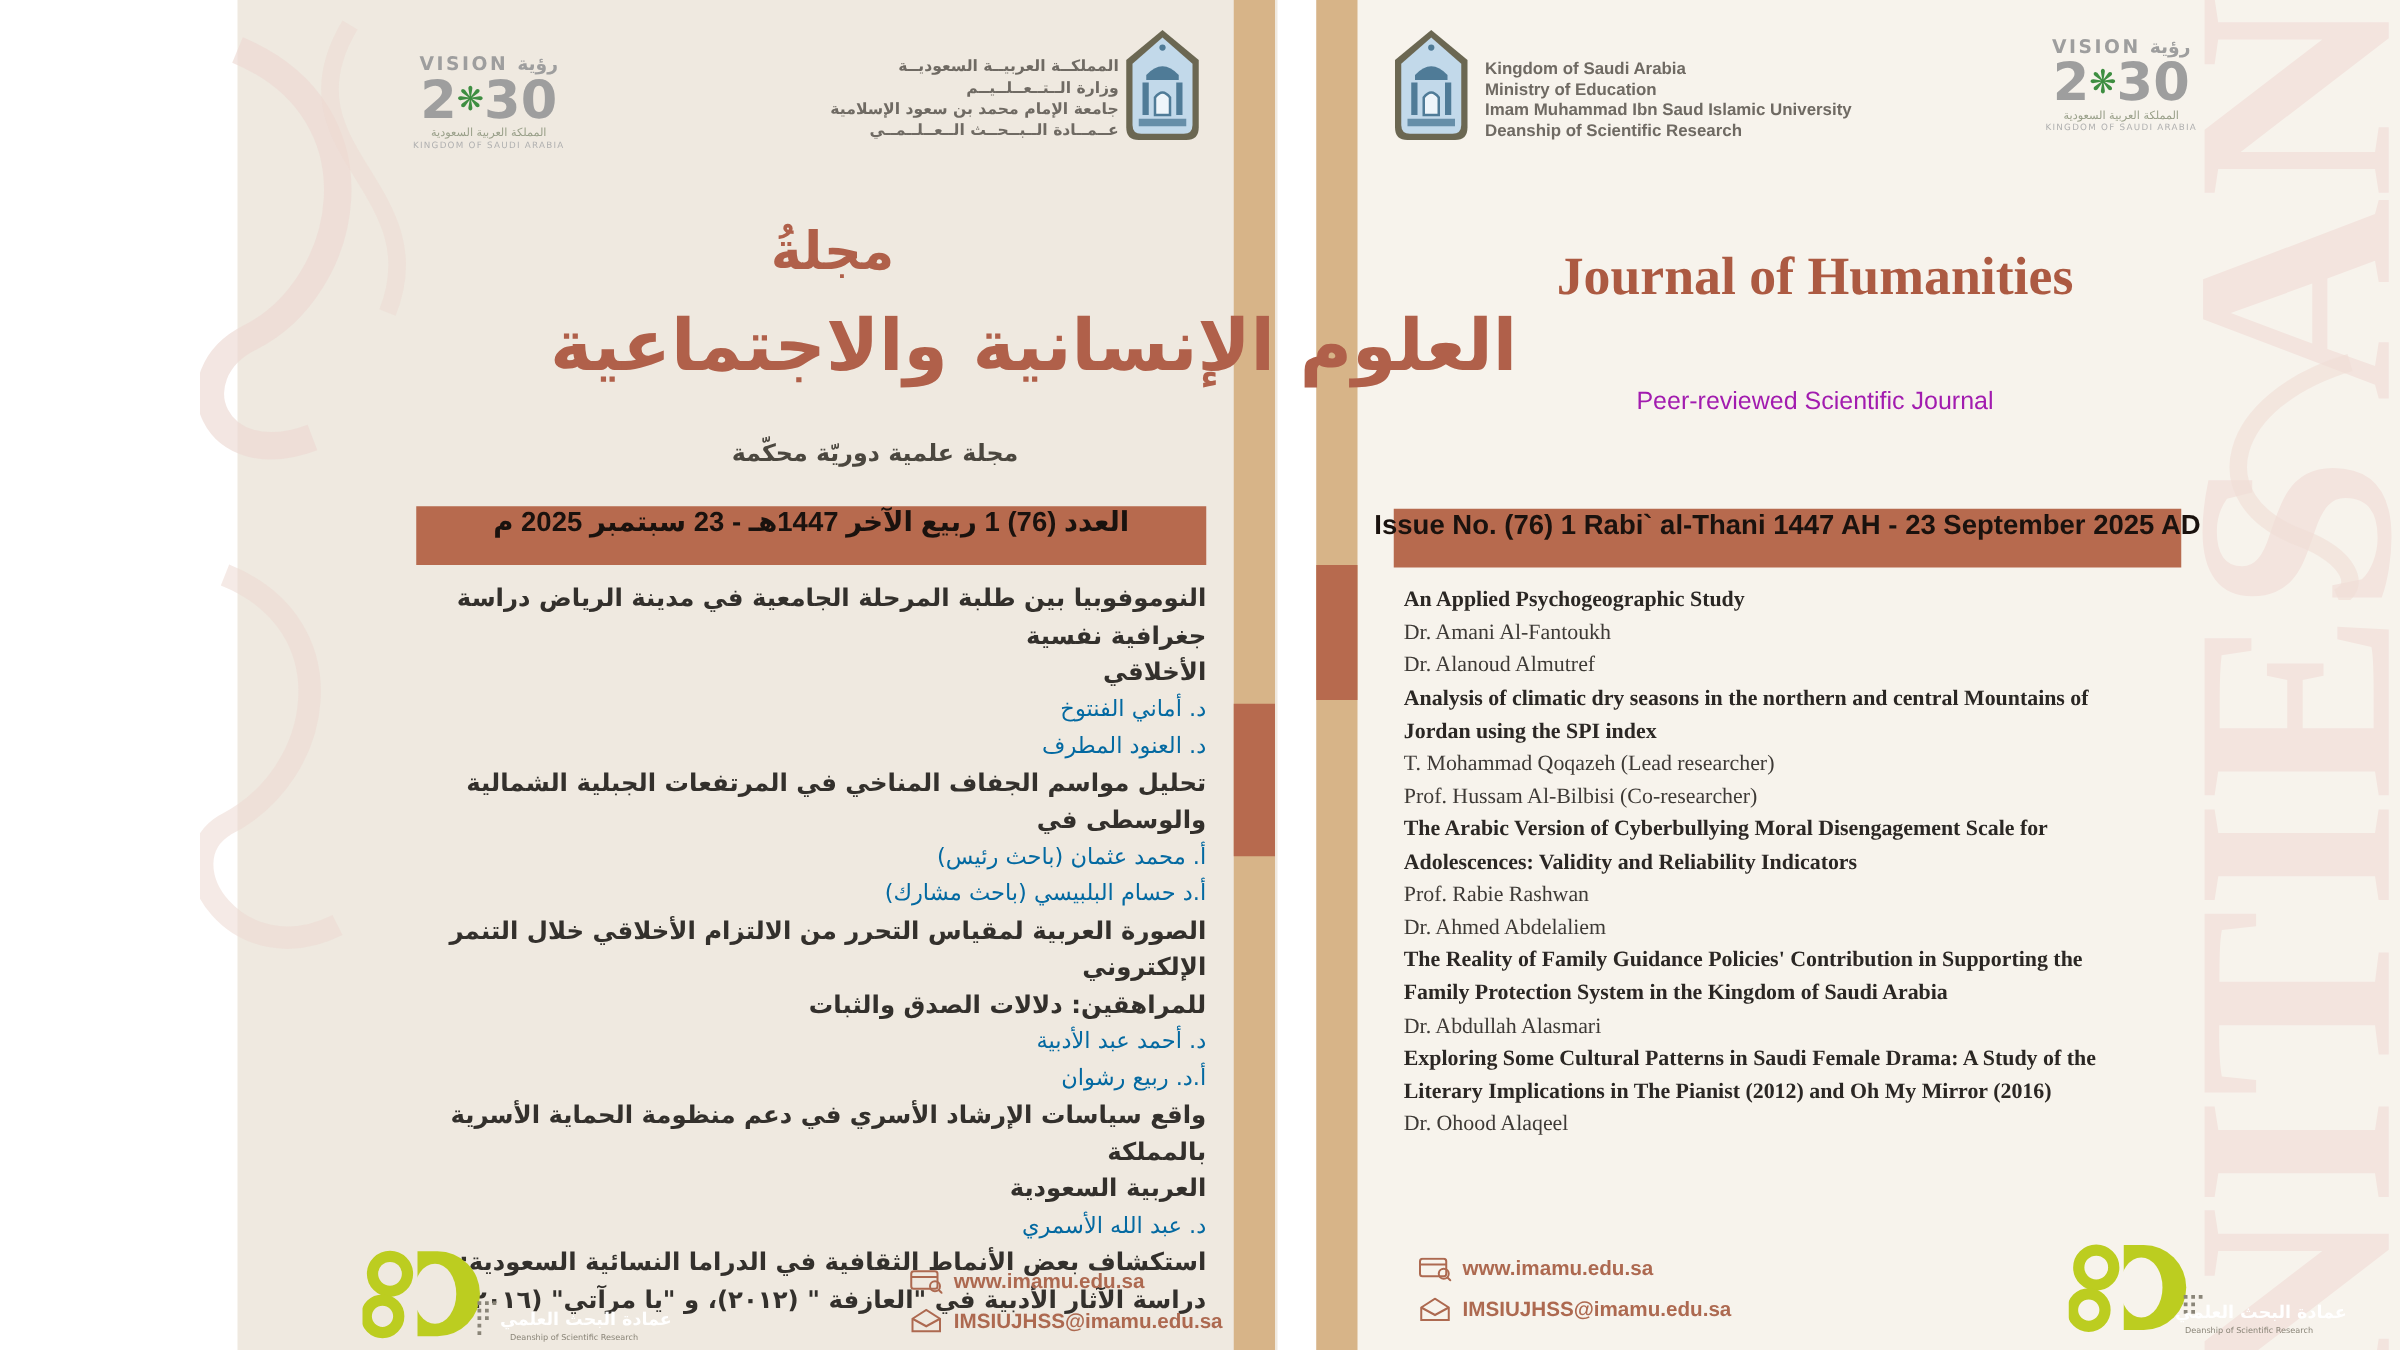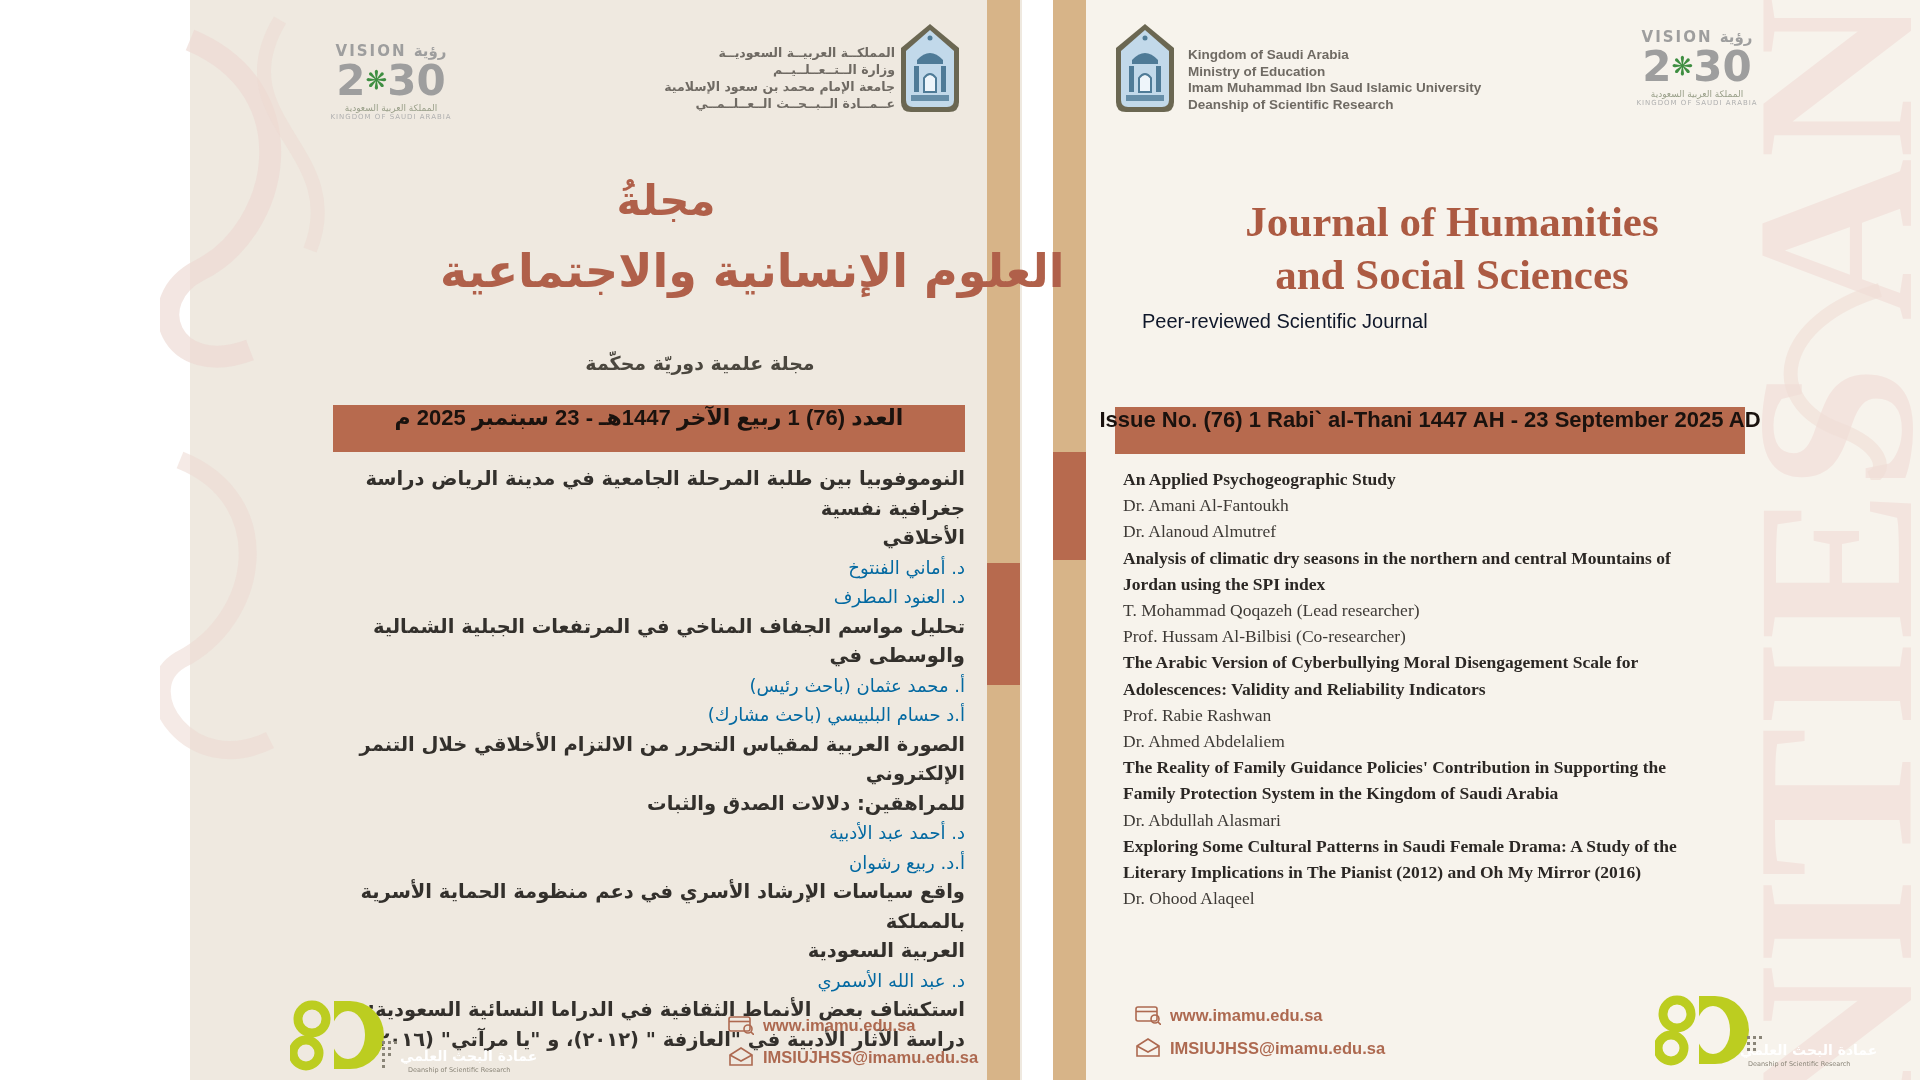--- a/index.html
+++ b/index.html
@@ -32,26 +32,26 @@
   .v-row4{font-size:7px;letter-spacing:1px;color:#b0b0b0;}
 
   
   .ministry-ar{width:260px;direction:rtl;text-align:right;font-size:12.5px;font-weight:bold;
                color:#6f6a63;line-height:17px;}
   .ministry-en{width:300px;text-align:left;font-size:13.5px;font-weight:bold;
                color:#6f6a63;line-height:16.5px;font-family:"Liberation Sans",sans-serif;}
 
   
   .ar-title-small{width:120px;text-align:center;font-size:42px;color:#b0604a;font-weight:bold;}
-  .ar-title-main{width:600px;text-align:center;font-size:46px;color:#b0604a;font-weight:bold;
+  .ar-title-main{width:600px;text-align:center;font-size:57px;color:#b0604a;font-weight:bold;
                  white-space:nowrap;}
   .ar-subtitle{width:400px;text-align:center;font-size:19px;font-weight:bold;color:#4b473f;direction:rtl;}
   .en-title{width:620px;text-align:center;font-family:"Liberation Serif",serif;font-weight:bold;
             font-size:43px;line-height:53px;color:#ac5a42;}
-  .en-subtitle{width:620px;text-align:left;font-size:20px;color:#0f172a;
+  .en-subtitle{width:620px;text-align:center;font-size:20px;color:#a21caf;
                font-family:"Liberation Sans",sans-serif;}
 
   
   .banner{height:47px;background:#b76a4e;display:flex;align-items:flex-start;justify-content:center;}
   .banner-ar{left:333px;top:405px;width:632px;direction:rtl;}
   .banner-en{left:1115px;top:407px;width:630px;}
   .banner span{font-family:"Liberation Sans","DejaVu Sans",sans-serif;font-weight:bold;
                font-size:22px;color:#1a120e;white-space:nowrap;}
 
   
@@ -214,21 +214,20 @@
     </div>
     <div class="v-row2">
       <span>2</span><span class="v-flower">❋</span><span>30</span>
     </div>
     <div class="v-row3">المملكة العربية السعودية</div>
     <div class="v-row4">KINGDOM OF SAUDI ARABIA</div>
   </div>
 
   <div class="abs en-title" style="left:1142px;top:195px;">
     <div>Journal of Humanities</div>
-    <div>and Social Sciences</div>
   </div>
   <div class="abs en-subtitle" style="left:1142px;top:310px;">Peer-reviewed Scientific Journal</div>
 
   <div class="abs banner banner-en">
     <span>Issue No. (76)  1 Rabi` al-Thani 1447 AH - 23 September 2025 AD</span>
   </div>
 
   <div class="abs articles-en">
       <div class="art-title">An Applied Psychogeographic Study</div>
       <div class="art-author">Dr. Amani Al-Fantoukh</div>

